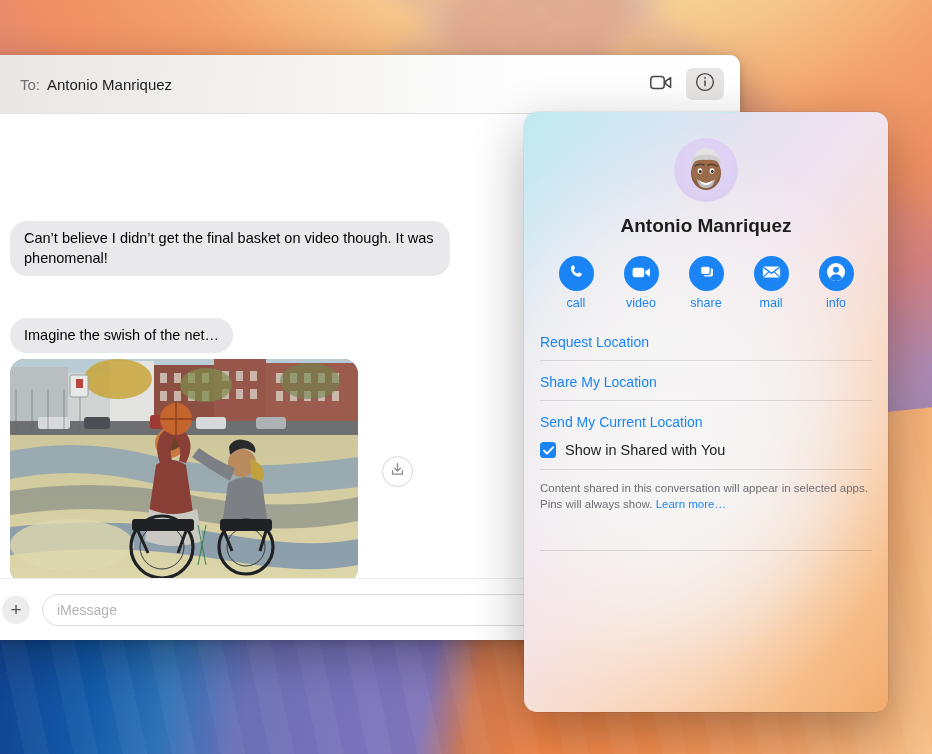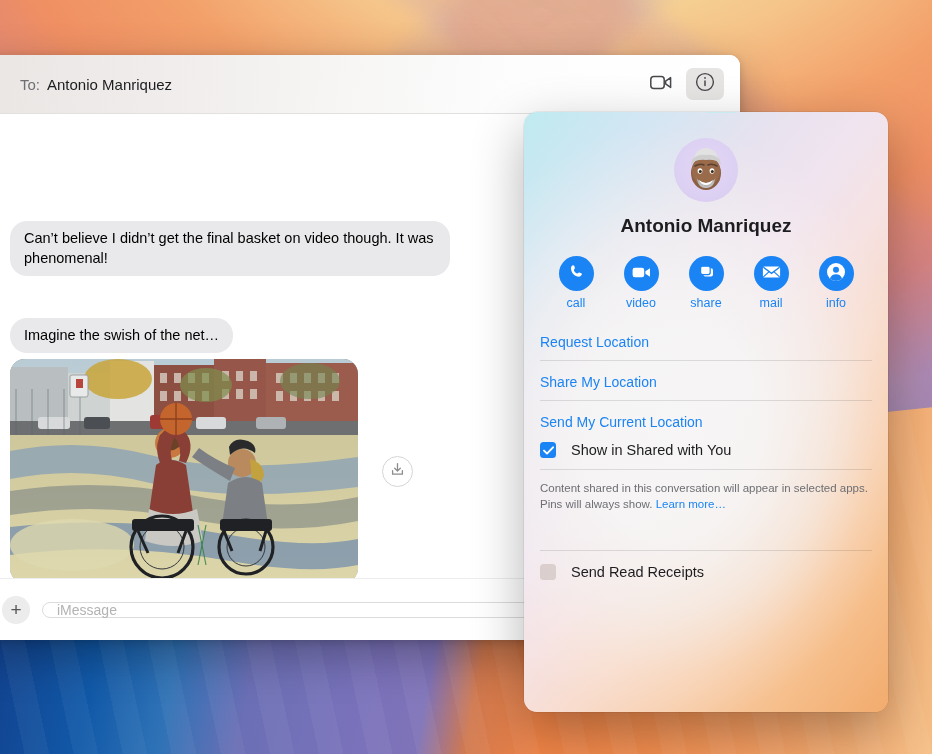--- a/index.html
+++ b/index.html
@@ -132,21 +132,21 @@
     gap: 12px;
   }
   .plus-btn {
     width: 28px; height: 28px; border-radius: 50%;
     background: #ececec;
     display: flex; align-items: center; justify-content: center;
     color: #575757; font-size: 19px; line-height: 1;
     flex: none;
   }
   .msg-input {
-    flex: 1; height: 16px;
+    flex: 1; height: 32px;
     border: 1px solid #dcdcdc;
     border-radius: 16px;
     background: #fff;
     display: flex; align-items: center;
     padding: 0 14px;
     font-size: 14px; color: #b3b3b3;
   }
 
   
   #popover {
@@ -218,21 +218,21 @@
     font-size: 14px; color: #1a84f5;
     padding: 2px 0 10px 0;
   }
   .divider { height: 1px; background: rgba(0,0,0,.11); margin: 0 0 11px 0; }
 
   .section-hdr {
     font-size: 11.5px; color: #78787d;
     letter-spacing: .35px;
     padding: 1px 0 6px 0;
   }
-  .check-row { display: flex; align-items: flex-start; gap: 15px; padding: 2px 0 11px 0; }
+  .check-row { display: flex; align-items: flex-start; gap: 9px; padding: 2px 0 11px 0; }
   .cbox {
     width: 16px; height: 16px; border-radius: 3.5px;
     flex: none;
     display: flex; align-items: center; justify-content: center;
   }
   .cbox.on  { background: #1a84f5; }
   .cbox.off { background: rgba(130,110,95,.22); }
   .check-lbl { font-size: 14.5px; color: #1d1d1f; }
   .pop-note {
     font-size: 11.5px; color: #6e6e73;
@@ -545,20 +545,16 @@
 
       <div class="pop-note">
         <span>Content shared in this conversation will appear in selected apps. Pins will always show. </span><a href="#">Learn more…</a>
       </div>
 
       <div style="height:34px"></div>
 
 
       <div class="divider"></div>
 
-      <div class="check-row">
-        <span class="cbox off"></span>
-        <span class="check-lbl">Send Read Receipts</span>
-      </div>
 
     </div>
   </div>
 </div>
 
 </body></html>

